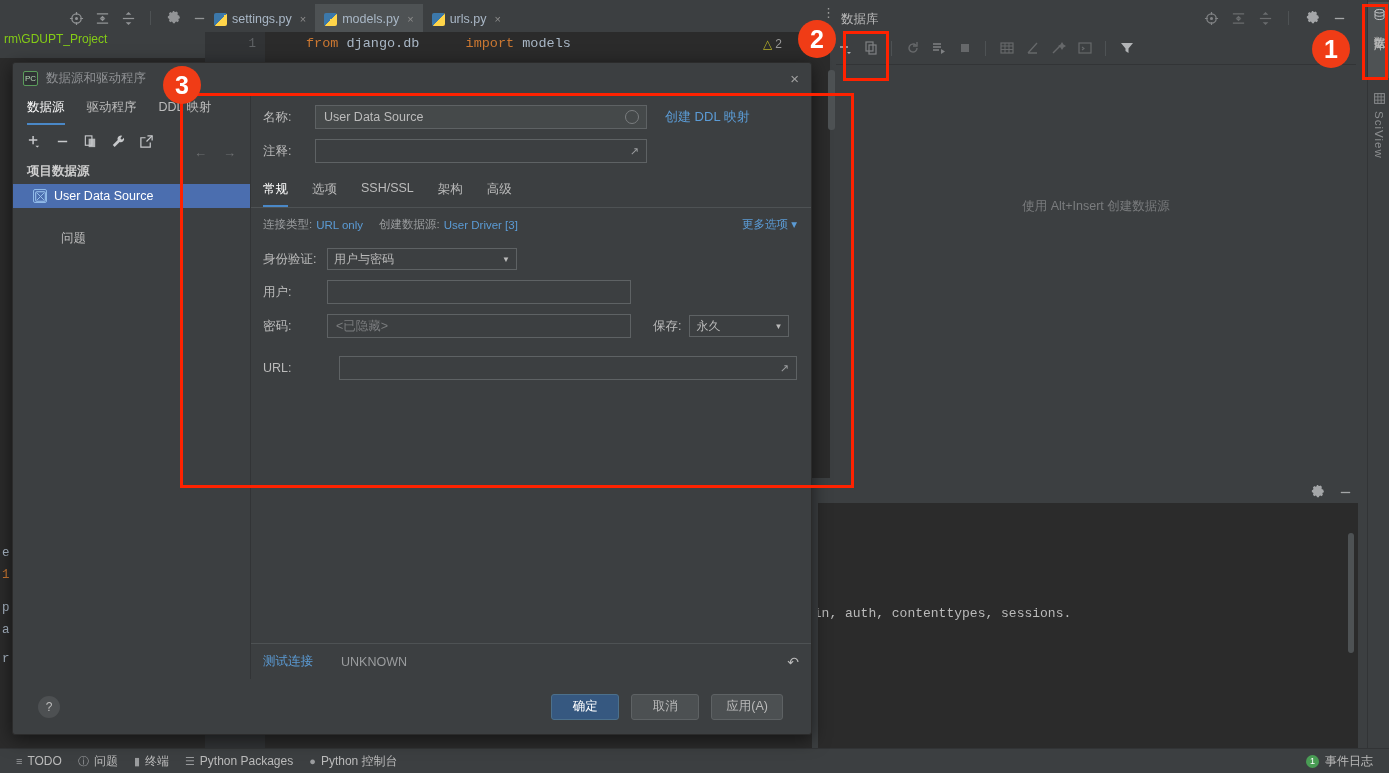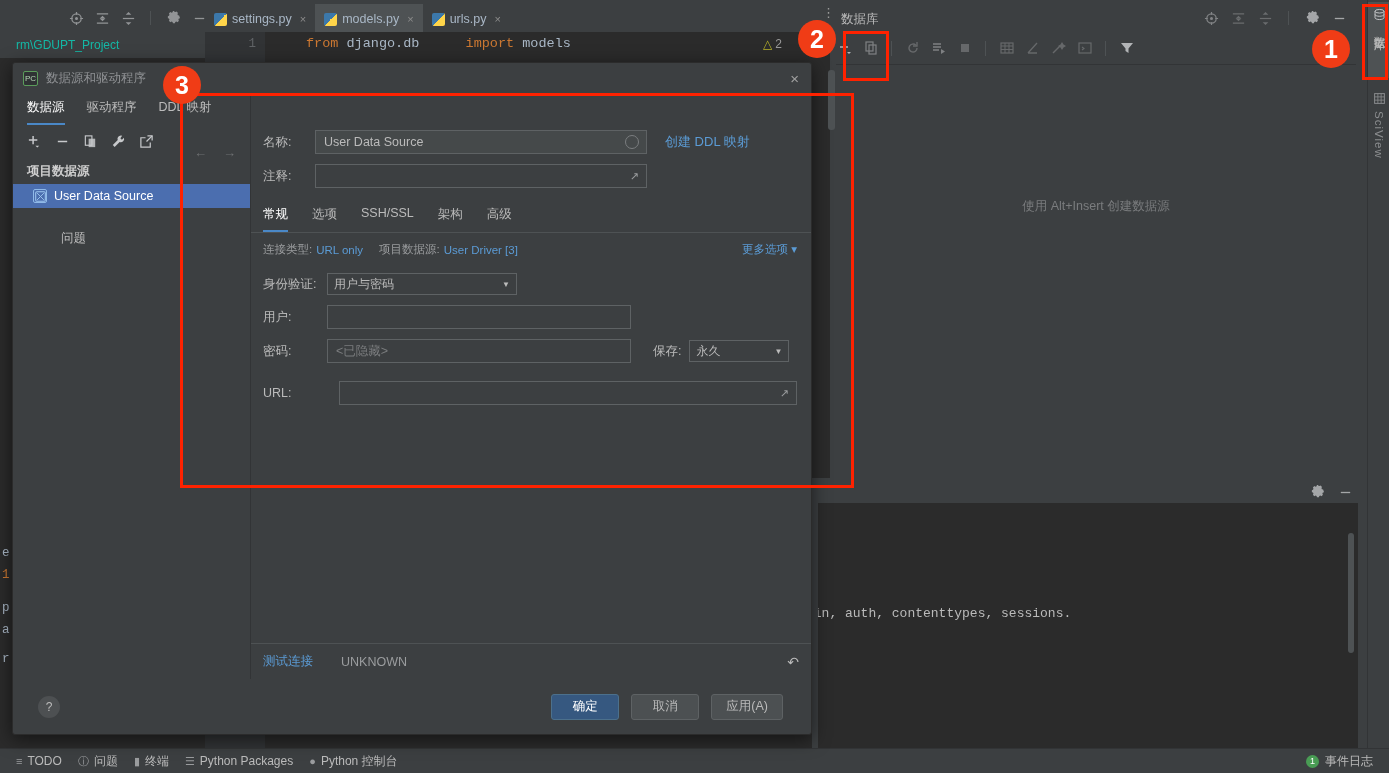--- a/index.html
+++ b/index.html
@@ -24,21 +24,21 @@
   .tabstrip { position:absolute; left:205px; top:4px; height:28px; display:flex; align-items:stretch; }
   .tab { display:flex; align-items:center; gap:5px; padding:0 9px; color:#a9b7c6; font-size:12.5px;
          border-top:2px solid transparent; }
   .tab.active { background:#4e5254; }
   .tab .pyico { width:13px; height:13px; border-radius:2px; position:relative; flex:none;
                 background:linear-gradient(135deg,#3c78aa 0 50%, #ffd54a 50% 100%); }
   .tab .tclose { color:#8c8c8c; font-size:11px; margin-left:3px; }
 
   .editor-area { position:absolute; left:0; top:32px; width:1347px; height:716px; background:#2b2b2b; }
   .proj-path { position:absolute; left:0; top:32px; width:205px; height:26px; background:#3c3f41;
-               color:#14b8a6; font-size:12px; display:flex; align-items:center; padding-left:16px; }
+               color:#84cc16; font-size:12px; display:flex; padding-left:4px; }
   .gutter { position:absolute; left:205px; top:32px; width:60px; height:716px; background:#313335; }
   .gutter .ln { color:#606366; font-size:12.5px; text-align:right; padding-right:9px; margin-top:5px;
                 font-family:"Liberation Mono","DejaVu Sans Mono",monospace; }
   .code-line { position:absolute; left:268px; top:36px; font-family:"Liberation Mono","DejaVu Sans Mono",monospace;
                font-size:13.5px; white-space:pre; }
   .kw { color:#cc7832;margin-left:38px; } .plain { color:#a9b7c6; }
   .warn-ind { position:absolute; left:763px; top:37px; display:flex; align-items:center; gap:3px; }
   .warn-tri { color:#bbb529; font-size:12px; }
   .warn-cnt { color:#9a9a9a; font-size:12px; }
   .vert-dots { position:absolute; left:822px; top:10px; color:#9a9a9a; font-size:13px; line-height:6px; }
@@ -100,21 +100,21 @@
   .dlg-tab.active { color:#ffffff; border-bottom-color:#4a88c7; }
   .dlg-tbar { display:flex; align-items:center; gap:13px; padding:9px 14px 6px 14px; }
   .dl-ico { color:#c0c0c0; font-size:13px; width:15px; height:15px; display:flex; align-items:center; justify-content:center; }
   .nav-arrows { position:absolute; right:14px; top:52px; display:flex; gap:16px; color:#6e7072; font-size:13px; }
   .grp-title { color:#cfcfcf; font-size:12.5px; font-weight:bold; padding:8px 0 4px 14px; }
   .ds-row { height:24px; display:flex; align-items:center; gap:7px; padding-left:20px; background:#4b6eaf; color:#ffffff; font-size:12.5px; }
   .ds-ico { width:14px; height:14px; border:1px solid #8fb9e8; border-radius:2px; color:#bcd6f2; font-size:8px;
             display:flex; align-items:center; justify-content:center; }
   .issues-lbl { color:#bbbbbb; font-size:12.5px; padding:22px 0 0 48px; }
 
-  .dlg-right { position:absolute; left:238px; top:30px; right:0; bottom:55px; background:#3c3f41;margin-top:25px; }
+  .dlg-right { position:absolute; left:238px; top:30px; right:0; bottom:55px; background:#3c3f41; }
   .frm { padding:12px 14px 0 12px; }
   .frow { display:flex; align-items:center; margin-bottom:10px; }
   .flabel { color:#bbbbbb; font-size:12.5px; width:52px; flex:none; }
   .fin { background:#45494a; border:1px solid #5e6264; height:24px; color:#bbbbbb; font-size:12.5px;
          display:flex; align-items:center; padding:0 8px; position:relative; }
   .fin.empty { background:#3c3f41; }
   .ddl-link { color:#5b9bd5; font-size:13px; margin-left:18px; }
   .circ { position:absolute; right:7px; top:4px; width:14px; height:14px; border:1px solid #7a7d7f; border-radius:50%; }
   .expand-ico { position:absolute; right:7px; top:5px; color:#9a9c9e; font-size:11px; }
 
@@ -136,22 +136,22 @@
   .dlg-bottom-bar { position:absolute; left:238px; right:0; bottom:55px; height:36px; border-top:1px solid #4e5254;
                     display:flex; align-items:center; padding:0 12px; }
   .test-link { color:#5b9bd5; font-size:12.5px; }
   .unknown-lbl { color:#9a9c9e; font-size:12.5px; margin-left:28px; }
   .revert-ico { margin-left:auto; color:#bbbbbb; font-size:14px; }
 
   .dlg-footer { position:absolute; left:0; right:0; bottom:0; height:55px; display:flex; align-items:center; }
   .help-btn { width:22px; height:22px; border-radius:50%; background:#4d5052; color:#bbbbbb; font-size:12px;
               display:flex; align-items:center; justify-content:center; margin-left:25px; }
   .btns { margin-left:auto; display:flex; gap:12px; margin-right:28px; }
-  .btn { min-width:68px; height:26px; border:1px solid #5e6264; border-radius:3px; background:#4c5052;
-         color:#bbbbbb; font-size:12.5px; display:flex; align-items:center; justify-content:center; padding:0 14px; }
+  .btn { min-width:68px; height:14px; border:1px solid #5e6264; border-radius:3px; background:#4c5052;
+         color:#bbbbbb; font-size:12.5px; display:flex; align-items:center; justify-content:center; padding:12px 14px; }
   .btn.primary { background:#365880; border-color:#4c708c; color:#ffffff; }
 
   
   .ann-box { position:absolute; border:3px solid #ff2200; }
   .ann-badge { position:absolute; width:38px; height:38px; border-radius:50%; background:#f03c16;
                color:#ffffff; font-size:25px; font-weight:bold; display:flex; align-items:center;
                justify-content:center; }
   .ann-text { position:absolute; color:#ff0000; font-size:46px; font-weight:bold; white-space:nowrap;
               font-family:"DejaVu Sans","Liberation Sans",sans-serif; }
 </style>
@@ -494,21 +494,21 @@
         <div class="subtab active">常规</div>
         <div class="subtab">选项</div>
         <div class="subtab">SSH/SSL</div>
         <div class="subtab">架构</div>
         <div class="subtab">高级</div>
       </div>
 
       <div class="meta-row">
         <span>连接类型:</span>
         <span class="meta-val">URL only</span>
-        <span style="margin-left:16px;">项目数据源:</span>
+        <span style="margin-left:16px;">创建数据源:</span>
         <span class="meta-val">User Driver [3]</span>
         <span class="more-opt">
           <span>更多选项</span>
           <span> ▾</span>
         </span>
       </div>
 
       <div class="frm2" style="margin-top:12px;">
         <div class="f2row">
           <span class="f2label">身份验证:</span>

